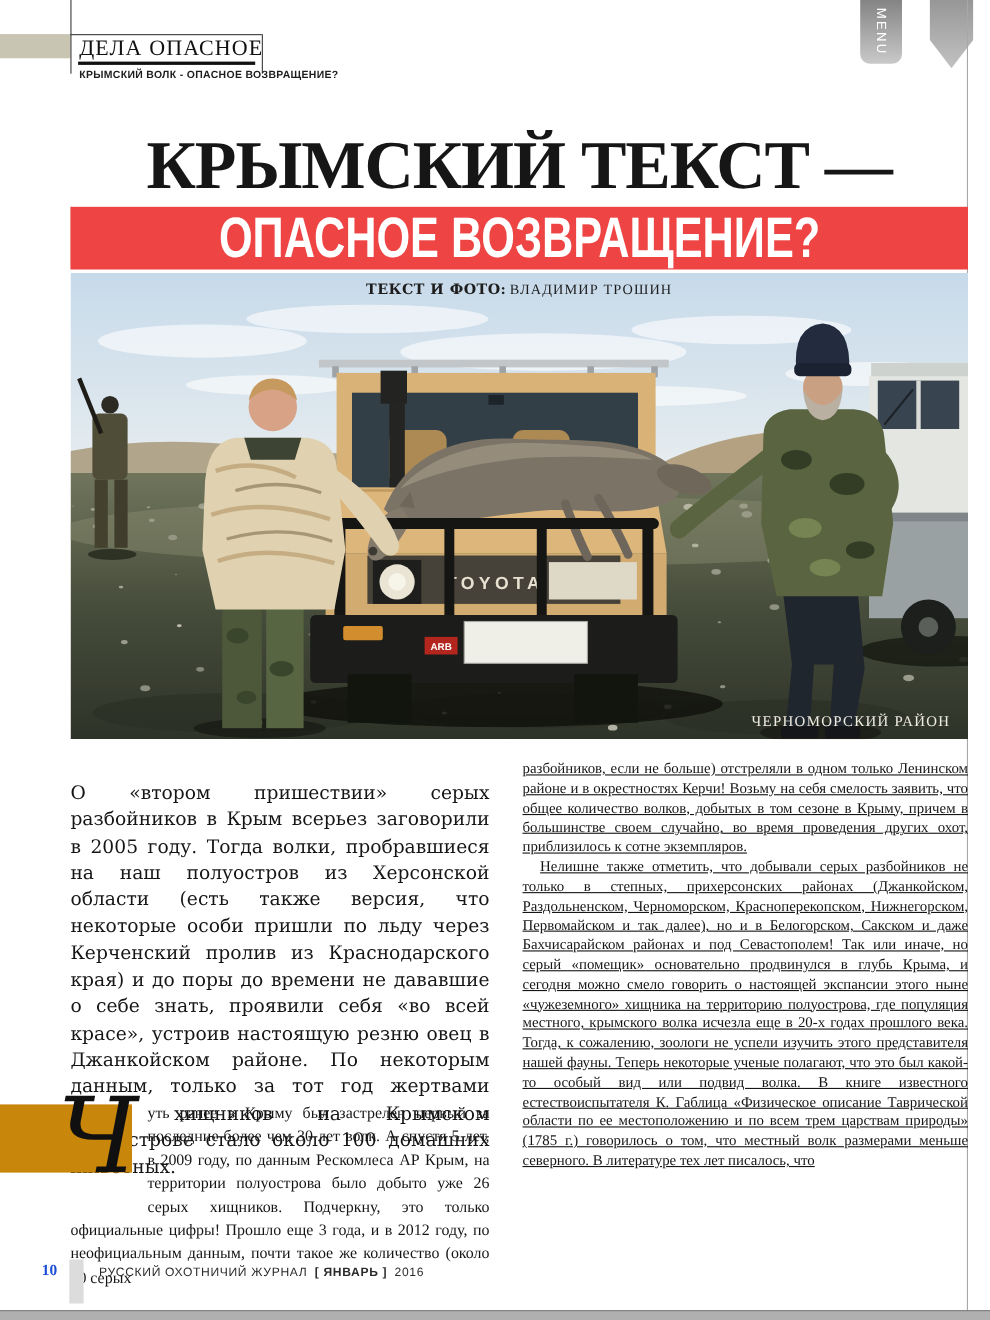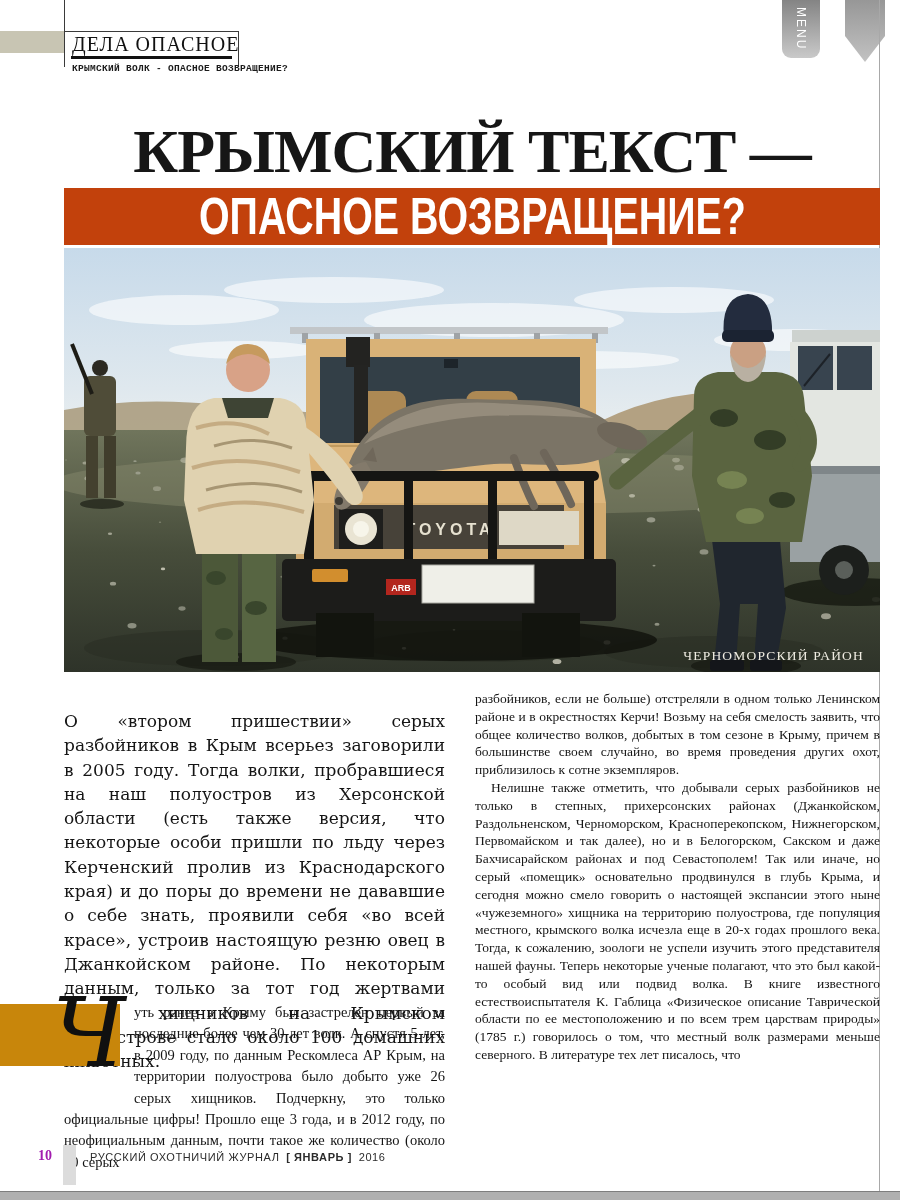--- a/index.html
+++ b/index.html
@@ -6,21 +6,21 @@
   .page{position:relative;width:900px;height:1200px;background:#fff;overflow:hidden;
         font-family:"Liberation Serif",serif;color:#1a1a1a;}
 
   
   .edge-accent{position:absolute;left:0;top:31px;width:64px;height:22px;background:#c8c5b3;}
   .kicker-vline{position:absolute;left:64px;top:0;width:1px;height:67px;background:#3a3a3a;}
   .kicker-topline{position:absolute;left:64px;top:31px;width:174px;height:1px;background:#3a3a3a;}
   .kicker-rline{position:absolute;left:238px;top:31px;width:1px;height:36px;background:#3a3a3a;}
   .kicker-section{position:absolute;left:72px;top:33px;font-size:20px;letter-spacing:1px;color:#111;}
   .kicker-underline{position:absolute;left:71px;top:56px;width:161px;height:3px;background:#111;}
-  .kicker-subtitle{position:absolute;left:72px;top:63px;font-family:Liberation Mono, monospace;
+  .kicker-subtitle{position:absolute;left:72px;top:63px;font-family:Liberation Sans, sans-serif;
                    font-size:9.5px;font-weight:bold;letter-spacing:.3px;color:#1c1c1c;}
 
   
   .menu-tab{position:absolute;left:782px;top:0;width:38px;height:58px;border-radius:0 0 9px 9px;
             background:linear-gradient(#848484,#c9c9c9);display:flex;align-items:center;justify-content:center;
             cursor:pointer;}
   .menu-tab span{writing-mode:vertical-rl;font-family:"Liberation Sans",sans-serif;color:#fff;
                  font-size:12px;letter-spacing:2px;}
   .down-arrow{position:absolute;left:845px;top:0;width:40px;height:62px;
               background:linear-gradient(#979797,#c2c2c2);
@@ -47,25 +47,25 @@
         font-size:17px;line-height:24.3px;text-align:justify;color:#151515;}
   .lead b{font-weight:normal;}
   .dropcap-para{position:absolute;left:64px;top:1002px;width:381px;font-size:14.5px;line-height:21.4px;
         text-align:justify;color:#151515;}
   .dropcap-float{float:left;width:66px;height:86px;position:relative;margin-right:4px;}
   .dropcap-box{position:absolute;left:-64px;top:2px;width:120px;height:62px;background:#c8860b;}
   .dropcap-letter{position:absolute;left:-12px;top:-16px;font-family:"DejaVu Serif",serif;
         font-style:italic;font-size:95px;line-height:95px;color:#101010;}
   .col2{position:absolute;left:475px;top:690px;width:405px;font-size:13.5px;line-height:17.8px;
         text-align:justify;color:#151515;}
-  .col2 p{margin:0;}
+  .col2 p{margin:0;text-decoration:underline;}
   .col2 p + p{text-indent:16px;}
 
   
-  .pagenum{position:absolute;left:38px;top:1148px;font-weight:bold;font-size:14px;color:#a21caf;}
+  .pagenum{position:absolute;left:38px;top:1148px;font-weight:bold;font-size:14px;color:#1d4ed8;}
   .footer-bar{position:absolute;left:63px;top:1145px;width:13px;height:40px;background:#dcdcdc;}
   .footer-line{position:absolute;left:90px;top:1151px;font-family:Liberation Sans, sans-serif;
                font-size:11px;letter-spacing:.6px;color:#2b2b2b;}
   .footer-line .issue{font-weight:bold;margin:0 3px;}
   .bottom-strip{position:absolute;left:0;top:1191px;width:900px;height:9px;background:#b0b0b0;
                 border-top:1px solid #7e7e7e;box-sizing:border-box;}
 </style>
 </head>
 <body>
 
@@ -79,21 +79,21 @@
   <div class="kicker-underline"></div>
   <div class="kicker-subtitle">КРЫМСКИЙ ВОЛК - ОПАСНОЕ ВОЗВРАЩЕНИЕ?</div>
 
   <div class="menu-tab">
     <span>MENU</span>
   </div>
   <div class="down-arrow"></div>
   <div class="page-rborder"></div>
 
   <div class="headline">КРЫМСКИЙ ТЕКСТ —</div>
-  <div class="banner" style="background: #c2410c;">
+  <div class="banner" style="background: #ef4444;">
     <span>ОПАСНОЕ ВОЗВРАЩЕНИЕ?</span>
   </div>
 
   <div class="photo">
     <svg width="816" height="424" viewBox="0 0 816 424">
       <defs>
         <linearGradient id="gSky" x1="0" y1="0" x2="0" y2="1">
           <stop offset="0" stop-color="#c7daea"></stop>
             <stop offset="0.7" stop-color="#dfe8ee"></stop>
           <stop offset="1" stop-color="#edf0f0"></stop>
@@ -335,20 +335,24 @@
         <path d="M736,158 C758,178 758,206 740,222 C733,227 725,220 730,212 C740,198 738,180 726,166 Z" fill="#5a6440"></path>
         <circle cx="684" cy="104" r="18" fill="#caa083"></circle>
         <path d="M666,106 Q668,132 684,134 Q700,132 702,106 Q694,120 684,120 Q674,120 666,106 Z" fill="#b9b0a2"></path>
         <path d="M660,90 Q656,48 684,46 Q710,48 708,90 Q684,80 660,90 Z" fill="#232c3e"></path>
         <rect x="658" y="82" width="52" height="12" rx="5" fill="#1b2332"></rect>
       </g>
 
       <text x="800" y="412" text-anchor="end" font-family="Liberation Serif, serif" font-size="13.5" letter-spacing="1.2" fill="#efece2">ЧЕРНОМОРСКИЙ РАЙОН</text>
     </svg>
 
+    <div class="byline">
+      <span class="byline-label">ТЕКСТ И ФОТО:</span>
+      <span class="byline-author">ВЛАДИМИР ТРОШИН</span>
+    </div>
   </div>
 
   <p class="lead"><b>О «втором пришествии»</b><span> серых разбойников в Крым всерьез заговорили в 2005 году. Тогда волки, пробравшиеся на наш полуостров из Херсонской области (есть также версия, что некоторые особи пришли по льду через Керченский пролив из Краснодарского края) и до поры до времени не дававшие о себе знать, проявили себя «во всей красе», устроив настоящую резню овец в Джанкойском районе. По некоторым данным, только за тот год жертвами серых хищников на Крымском полуострове стало около 100 домашних животных.</span></p>
 
   <div class="dropcap-para">
     <div class="dropcap-float">
       <div class="dropcap-box" style="background: rgb(200, 134, 11);"></div>
       <div class="dropcap-letter">Ч</div>
     </div><span>уть ранее в Крыму был застрелен первый за последние более чем 30 лет волк. А спустя 5 лет, в 2009 году, по данным Рескомлеса АР Крым, на территории полуострова было добыто уже 26 серых хищников. Подчеркну, это только официальные цифры! Прошло еще 3 года, и в 2012 году, по неофициальным данным, почти такое же количество (около 30 серых</span>
   </div>

